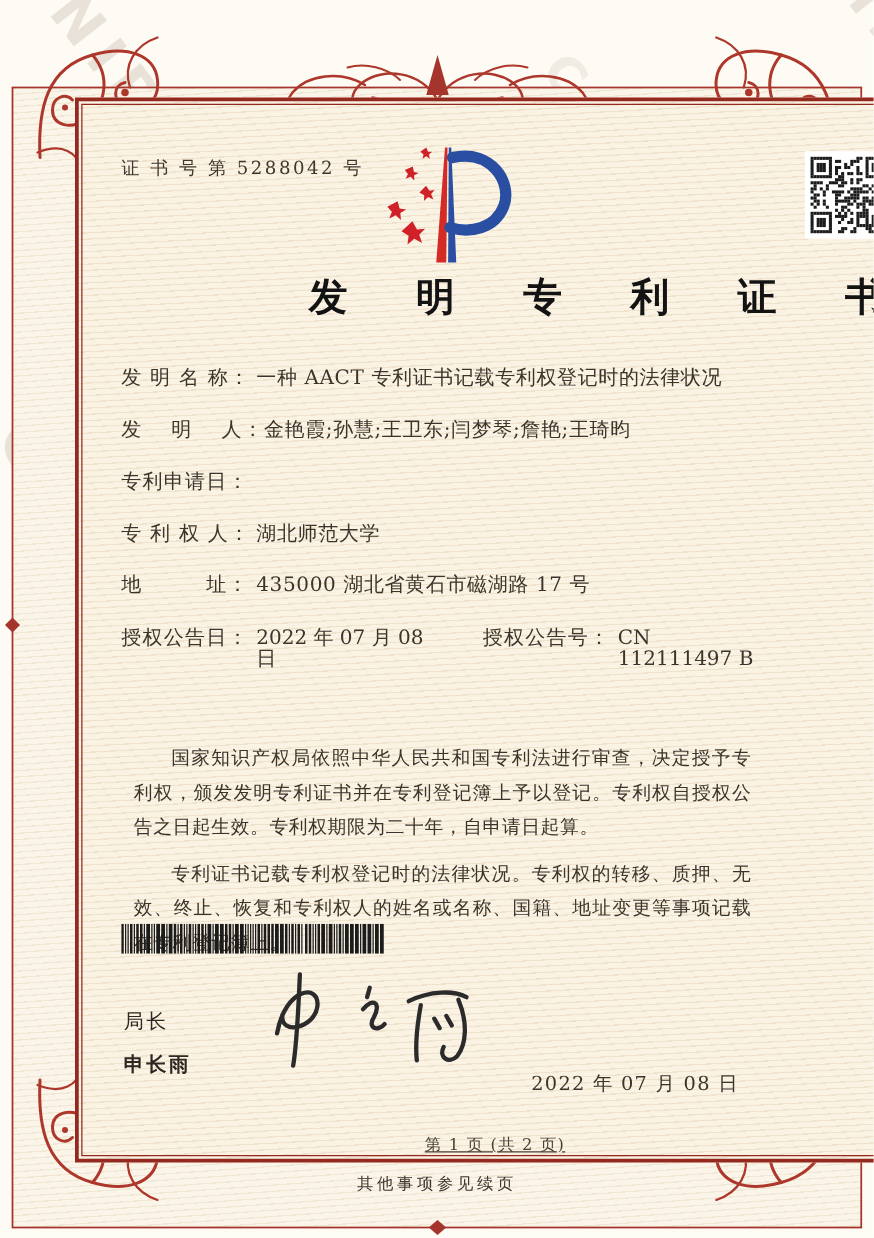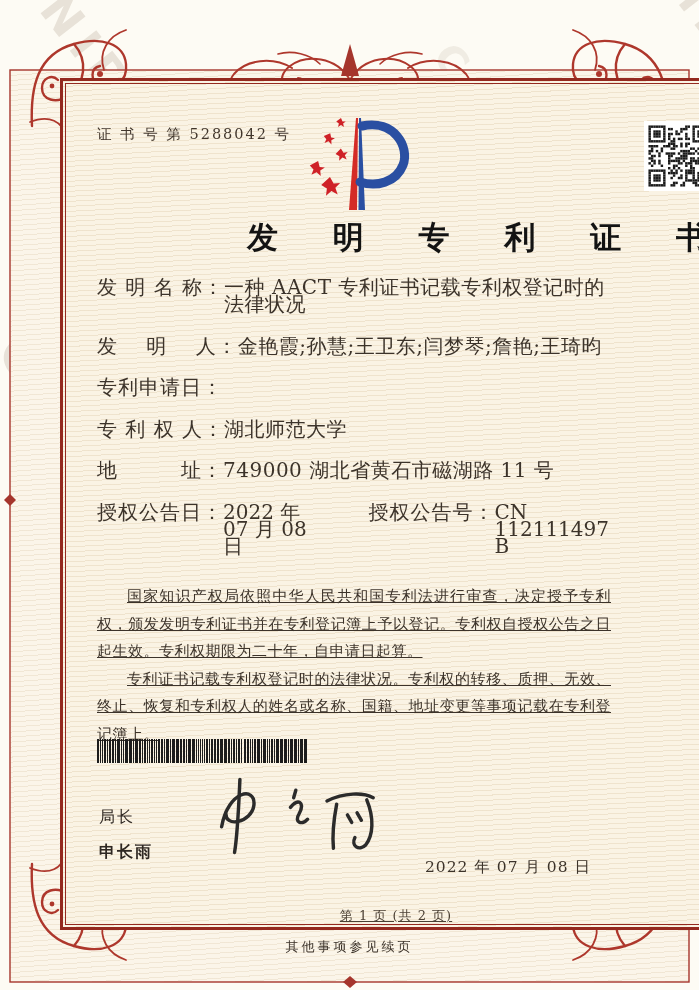--- a/index.html
+++ b/index.html
@@ -46,32 +46,32 @@
     position:absolute;left:34px;top:44px;
     font-size:14.5px;color:#41362c;letter-spacing:2px;
   }
   .logo{position:absolute;left:223px;top:32px;}
   .qr{position:absolute;right:15px;top:40px;background:#fff;padding:2px;}
   .title{
     position:absolute;left:0;top:136px;width:100%;
     text-align:right;font-size:31px;font-weight:bold;color:#131313;
     letter-spacing:22px;text-indent:22px;
   }
-  .fields{position:absolute;left:34px;top:198px;width:512px;font-size:20px;color:#3c332a;}
+  .fields{position:absolute;left:34px;top:212px;width:512px;font-size:16px;color:#3c332a;}
   .frow{display:flex;margin-bottom:24.5px;line-height:17px;}
   .flabel{flex:0 0 108px;white-space:nowrap;letter-spacing:1px;}
   .fvalue{flex:1;letter-spacing:0.5px;}
   .grant{display:flex;}
   .grant .half2{margin-left:42px;display:flex;}
   .paras{
     position:absolute;left:34px;top:502px;width:514px;
     font-size:15px;line-height:27.5px;color:#3c332a;
     text-align:justify;
   }
-  .paras p{margin:0;text-indent:2em;letter-spacing:0.5px;text-decoration:underline;}
+  .paras p{margin:10px;text-indent:2em;letter-spacing:0.5px;}
   .barcode{position:absolute;left:34px;top:658px;}
   .signer{position:absolute;left:36px;top:708px;font-size:16px;color:#2e2722;
     font-family:"DejaVu Sans","Liberation Sans",sans-serif;margin-top:18px;}
   .signer .s-title{margin-bottom:14px;letter-spacing:2px;}
   .signer .s-name{font-weight:bold;letter-spacing:2px;}
   .signature{position:absolute;left:128px;top:692px;}
   .issue-date{
     position:absolute;left:330px;top:776px;width:230px;
     text-align:center;font-size:15.5px;color:#3c332a;letter-spacing:1px;
   }
@@ -472,21 +472,21 @@
       </div>
       <div class="frow">
         <span class="flabel">专利申请日：</span>
       </div>
       <div class="frow">
         <span class="flabel">专 利 权 人：</span>
         <span class="fvalue">湖北师范大学</span>
       </div>
       <div class="frow">
         <span class="flabel">地　　　址：</span>
-        <span class="fvalue">749000 湖北省黄石市磁湖路 11 号</span>
+        <span class="fvalue">435000 湖北省黄石市磁湖路 17 号</span>
       </div>
       <div class="frow grant">
         <span class="flabel">授权公告日：</span>
         <span>2022 年 07 月 08 日</span>
         <span class="half2">
           <span class="flabel">授权公告号：</span>
           <span>CN 112111497 B</span>
         </span>
       </div>
     </div>

